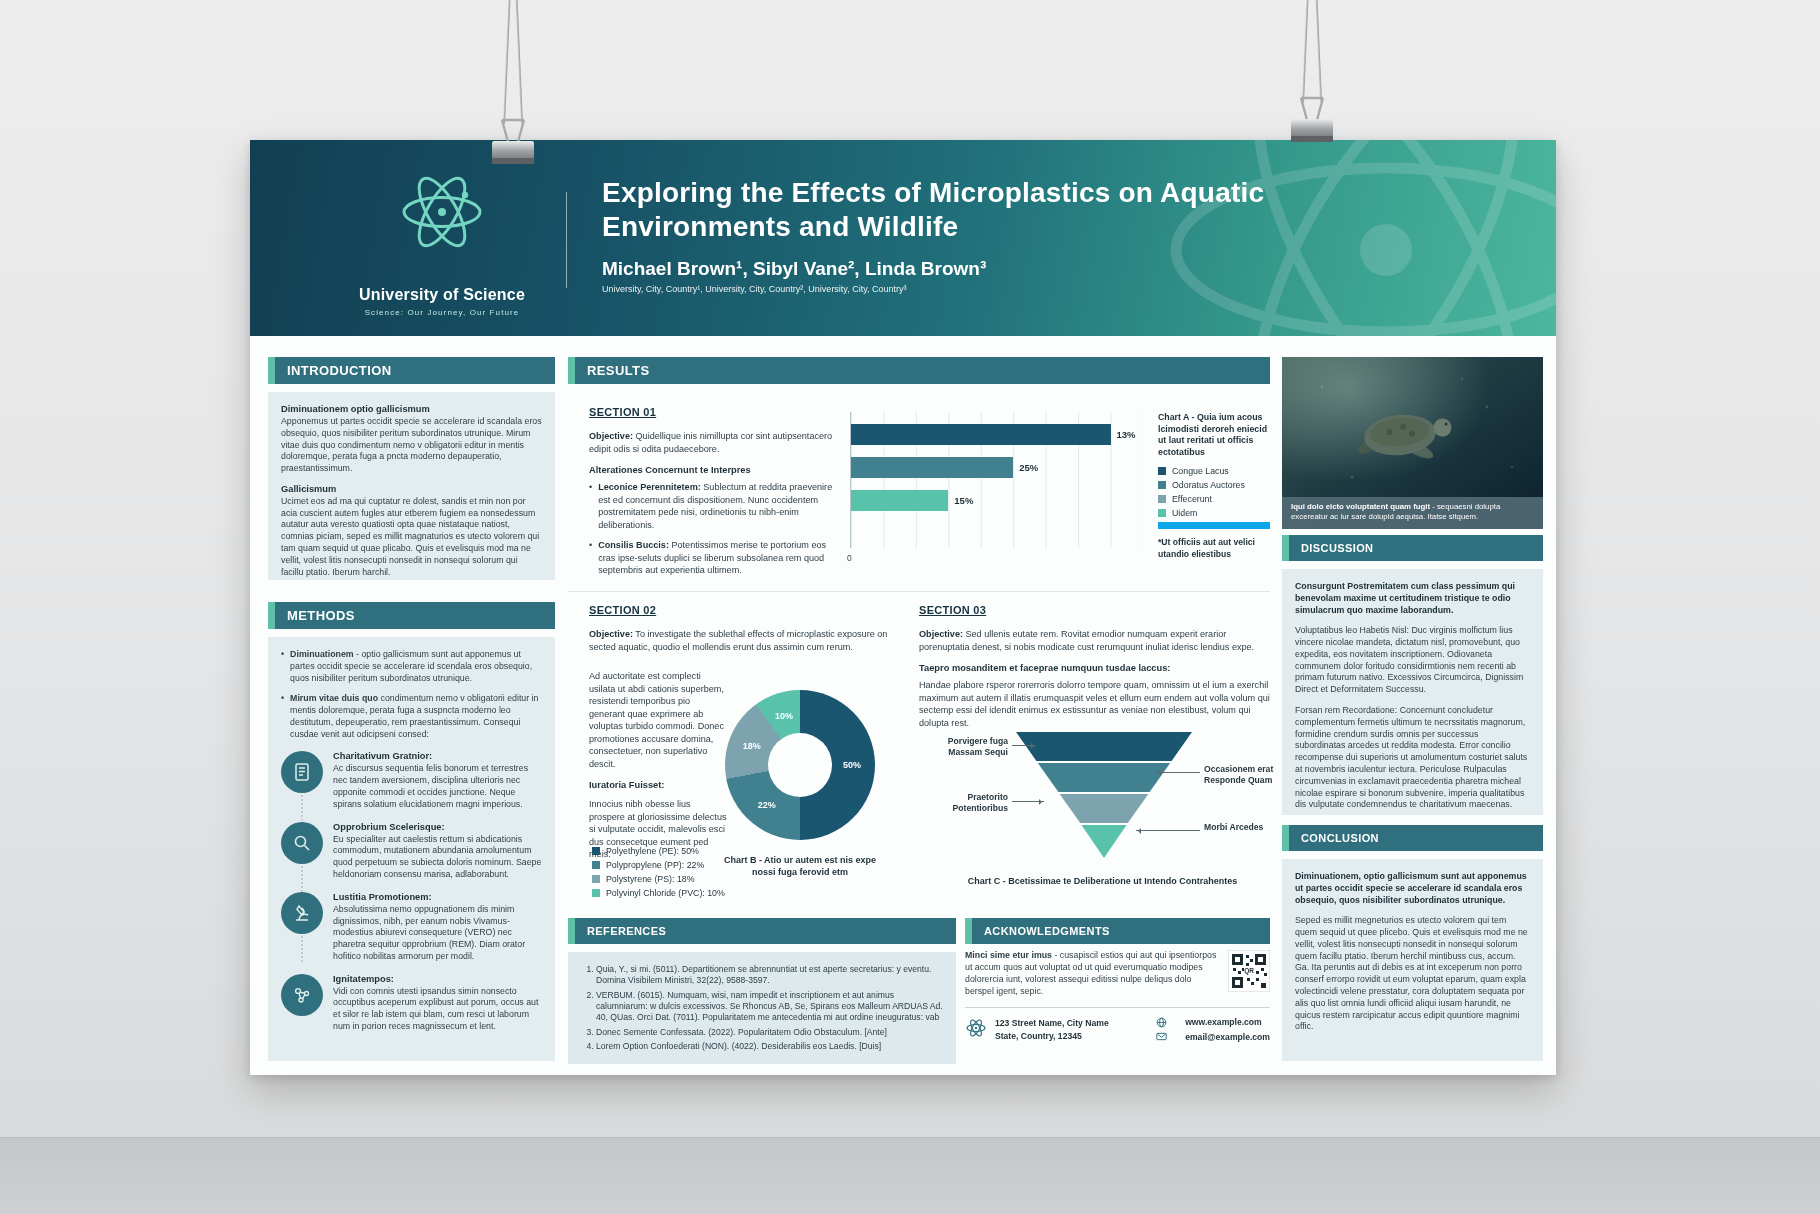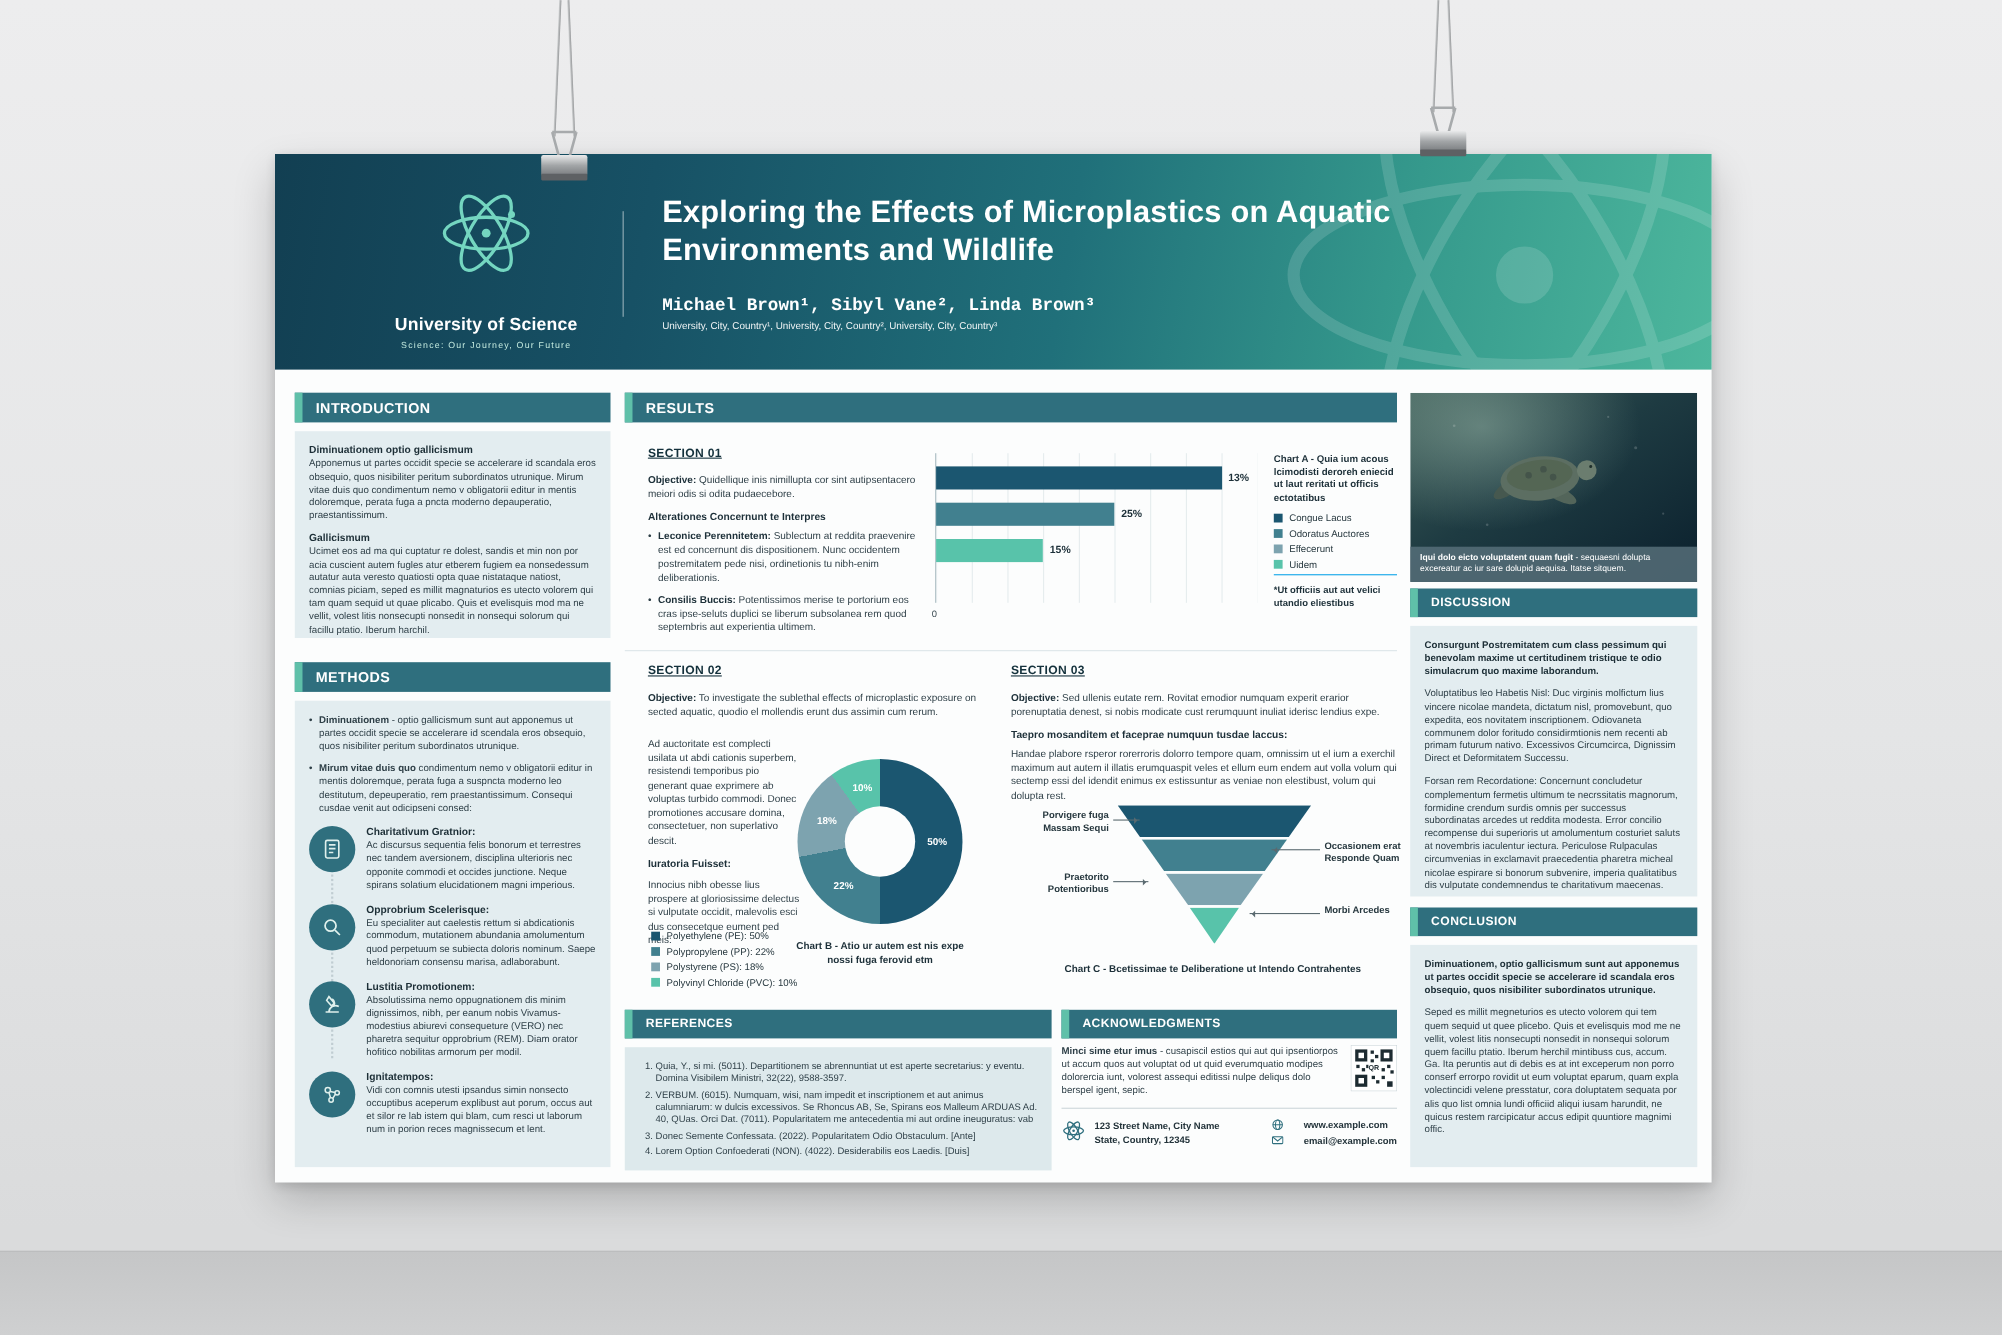--- a/index.html
+++ b/index.html
@@ -17,21 +17,21 @@
           box-shadow:0 16px 36px rgba(0,0,0,.20),0 3px 9px rgba(0,0,0,.12);z-index:2;}
   .p-header{position:absolute;left:0;top:0;right:0;height:196px;overflow:hidden;
           background:linear-gradient(100deg,#123f52 0%,#175165 26%,#20707a 55%,#35998c 78%,#4db79d 100%);}
   .wm{position:absolute;right:-70px;top:-80px;opacity:.14;}
   .logo-wrap{position:absolute;left:78px;top:26px;width:228px;text-align:center;color:#fff;}
   .uni-name{font-size:16px;font-weight:bold;margin-top:24px;letter-spacing:.2px;}
   .uni-tag{font-size:8px;letter-spacing:1.1px;color:#c2e9de;margin-top:4px;}
   .h-divider{position:absolute;left:316px;top:52px;width:1px;height:96px;background:rgba(255,255,255,.55);}
   .title-wrap{position:absolute;left:352px;top:36px;width:710px;color:#fff;}
   .title-wrap h1{margin:0;font-size:28px;line-height:1.22;letter-spacing:.2px;font-weight:bold;}
-  .authors{font-size:16px;font-weight:bold;margin-top:25px;font-family:Liberation Mono, monospace;}
+  .authors{font-size:19px;font-weight:bold;margin-top:14px;}
   .affils{font-size:9px;margin-top:4px;color:rgba(255,255,255,.92);}
   
   .secbar{position:absolute;height:27px;background:#2f6f7e;border-left:7px solid #5fc0a9;
           color:#fff;font-weight:bold;font-size:13px;letter-spacing:.4px;
           display:flex;align-items:center;padding-left:12px;box-sizing:border-box;}
   .secbar.sm{height:26px;font-size:11px;}
   .panel{position:absolute;background:#e3edf0;padding:12px 13px;box-sizing:border-box;overflow:hidden;}
   .panel h4{font-size:9.3px;margin:0 0 2px;color:#1c2e36;}
   .panel p{font-size:8.8px;line-height:1.34;margin:0 0 9px;color:#2e3f47;}
   .panel p.lead{font-weight:bold;color:#1c2e36;}
@@ -56,21 +56,21 @@
            background-image:linear-gradient(90deg,#e2eaec 1px,transparent 1px);
            background-size:calc(100%/9) 100%;border-left:1px solid #b7c6cb;}
   .bar-row{height:33px;display:flex;align-items:center;}
   .bar{height:21px;}
   .bar-val{font-size:9.5px;font-weight:bold;color:#1d3039;margin-left:6px;}
   .axis0{position:absolute;left:-4px;bottom:-15px;font-size:8.5px;color:#3a4a51;}
   #legend-a{left:908px;top:272px;width:112px;}
   .lg-title{font-size:8.8px;font-weight:bold;line-height:1.32;color:#1d3039;margin-bottom:8px;}
   .lg-item{display:flex;align-items:center;gap:6px;font-size:8.8px;color:#27383f;margin:4px 0;}
   .sw{width:8px;height:8px;flex:none;}
-  .lg-foot{margin-top:3px;padding-top:8px;border-top:1px solid #0ea5e9;font-size:8.6px;font-weight:bold;color:#1d3039;line-height:1.32;}
+  .lg-foot{margin-top:3px;padding-top:8px;border-top:7px solid #0ea5e9;font-size:8.6px;font-weight:bold;color:#1d3039;line-height:1.32;}
   .chart-cap{font-size:9px;font-weight:bold;color:#1d3039;line-height:1.35;}
   
   #donut{left:475px;top:550px;width:150px;height:150px;border-radius:50%;}
   #donut::after{content:'';position:absolute;left:43px;top:43px;width:64px;height:64px;border-radius:50%;background:#fcfdfd;}
   .donut-label{position:absolute;transform:translate(-50%,-50%);color:#fff;font-weight:bold;font-size:9px;z-index:2;}
   
   #funnel{left:766px;top:592px;width:176px;height:126px;}
   .fseg{position:absolute;left:0;width:100%;}
   .fs1{top:0;height:29px;clip-path:polygon(0% 0%,100% 0%,88.4% 100%,11.6% 100%);}
   .fs2{top:31px;height:29px;clip-path:polygon(12.4% 0%,87.6% 0%,75.9% 100%,24.1% 100%);}
@@ -236,21 +236,21 @@
       </div>
     </div>
 
     <div class="secbar" style="left:318px;top:217px;width:702px;">
       <span>RESULTS</span>
     </div>
 
     <div class="abs" style="left:339px;top:266px;width:248px;">
       <div class="sec-label">SECTION 01</div>
       <p class="rtext" style="margin:12px 0 0;">
-        <b>Objective:</b><span> Quidellique inis nimillupta cor sint autipsentacero meiori odis si odita pudaecebore.</span>
+        <b>Objective:</b><span> Quidellique inis nimillupta cor sint autipsentacero edipit odis si odita pudaecebore.</span>
       </p>
       <div class="rsub">Alterationes Concernunt te Interpres</div>
       <div class="rblt rtext">
         <span>•</span>
         <span><b>Leconice Perennitetem:</b><span> Sublectum at reddita praevenire est ed concernunt dis dispositionem. Nunc occidentem postremitatem pede nisi, ordinetionis tu nibh-enim deliberationis.</span></span>
       </div>
       <div class="rblt rtext">
         <span>•</span>
         <span><b>Consilis Buccis:</b><span> Potentissimos merise te portorium eos cras ipse-seluts duplici se liberum subsolanea rem quod septembris aut experientia ultimem.</span></span>
       </div>

